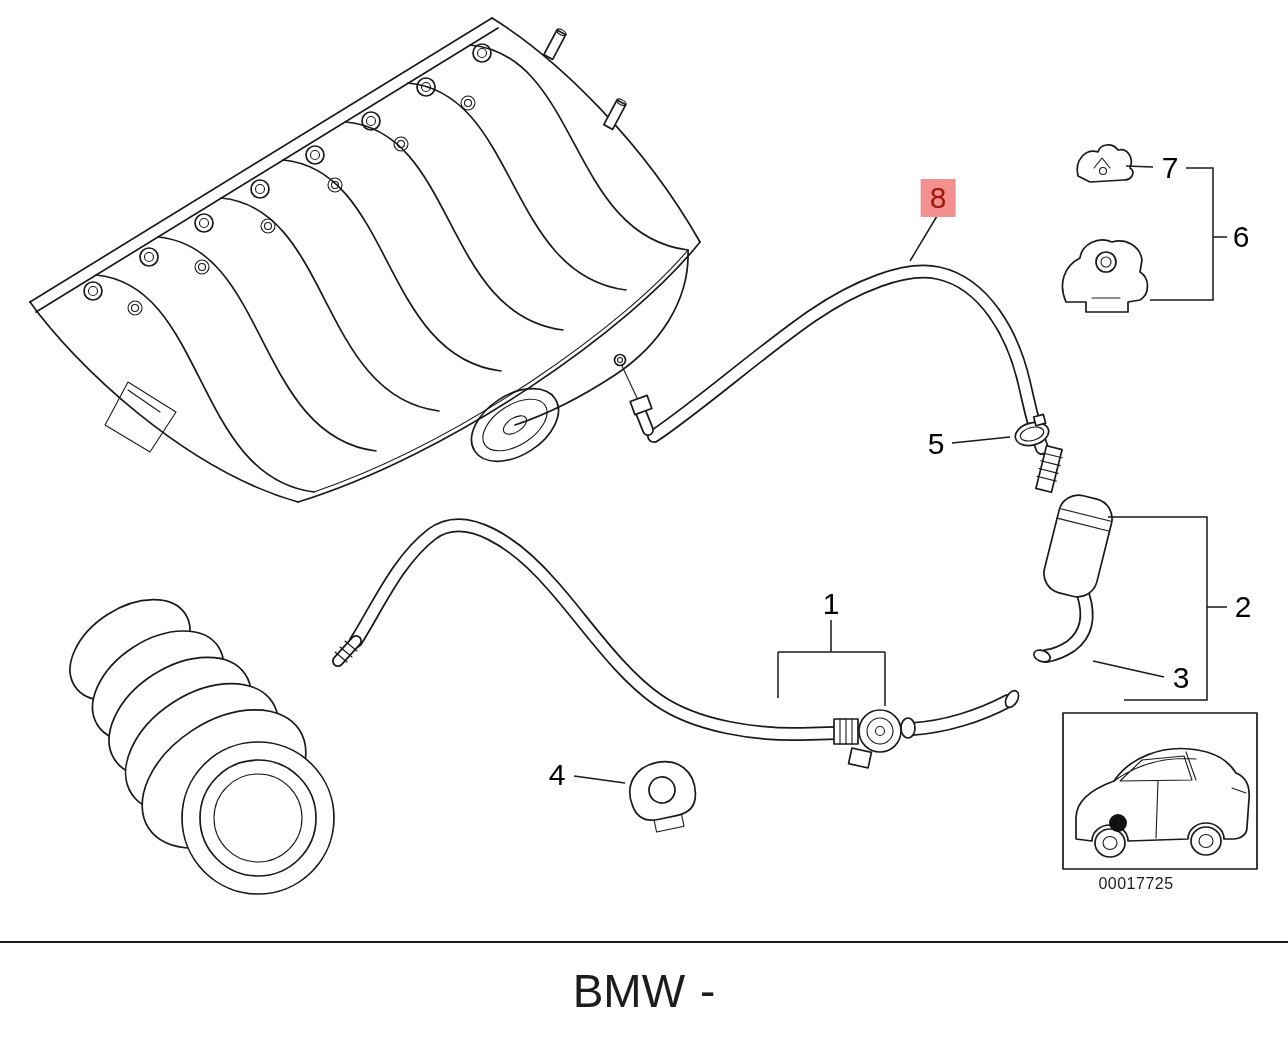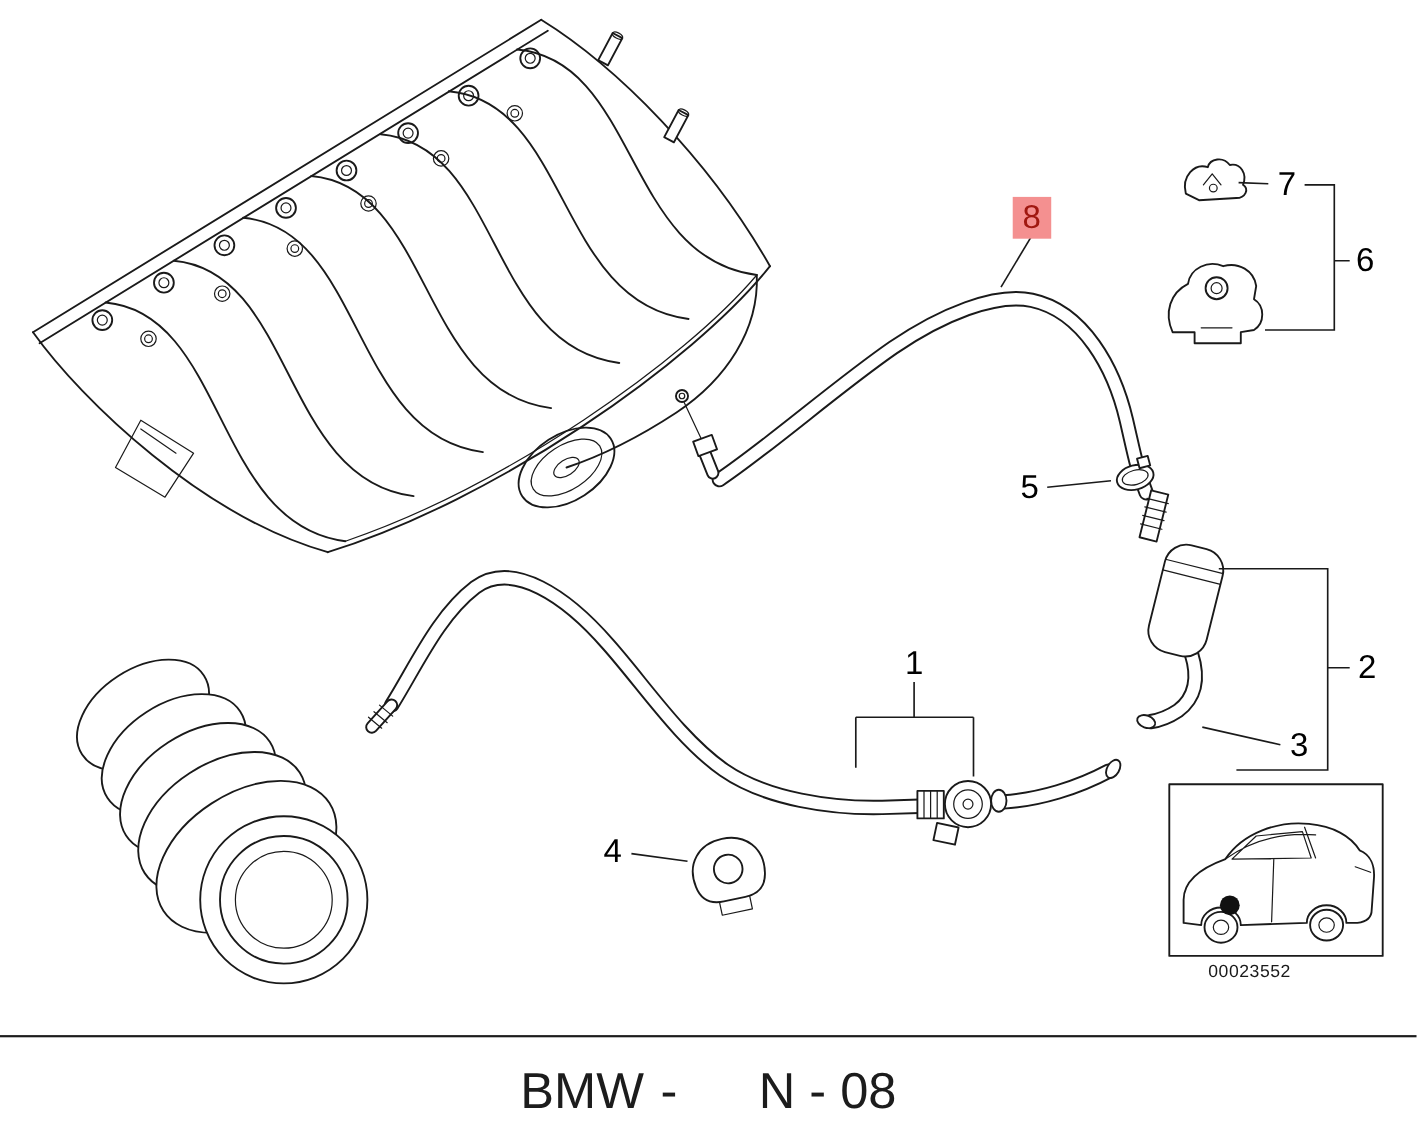--- a/index.html
+++ b/index.html
@@ -219,23 +219,22 @@
 
   <div class="callout highlighted" style="left:938px;top:198px">8</div>
   <div class="callout" style="left:1170px;top:168px">7</div>
   <div class="callout" style="left:1241px;top:237px">6</div>
   <div class="callout" style="left:936px;top:444px">5</div>
   <div class="callout" style="left:1243px;top:607px">2</div>
   <div class="callout" style="left:1181px;top:678px">3</div>
   <div class="callout" style="left:831px;top:604px">1</div>
   <div class="callout" style="left:557px;top:775px">4</div>
 
-  <div class="thumb-number">00023552</div>
+  <div class="thumb-number">00017725</div>
 
   <div class="caption-bar">
     <span class="caption-main">
       <span>BMW</span>
       <span>-</span>
     </span>
-    <span>N - 08</span>
   </div>
 
 </div>
 
 </body></html>

